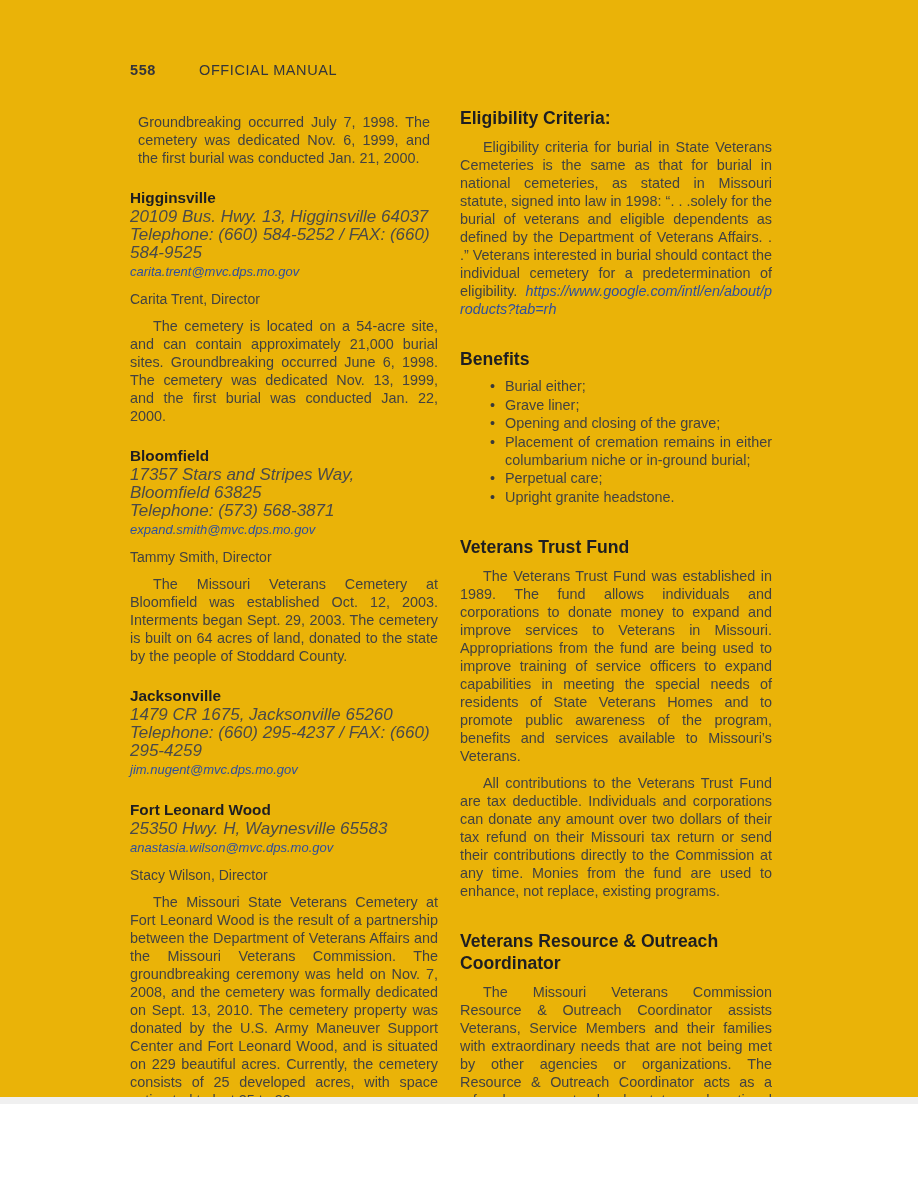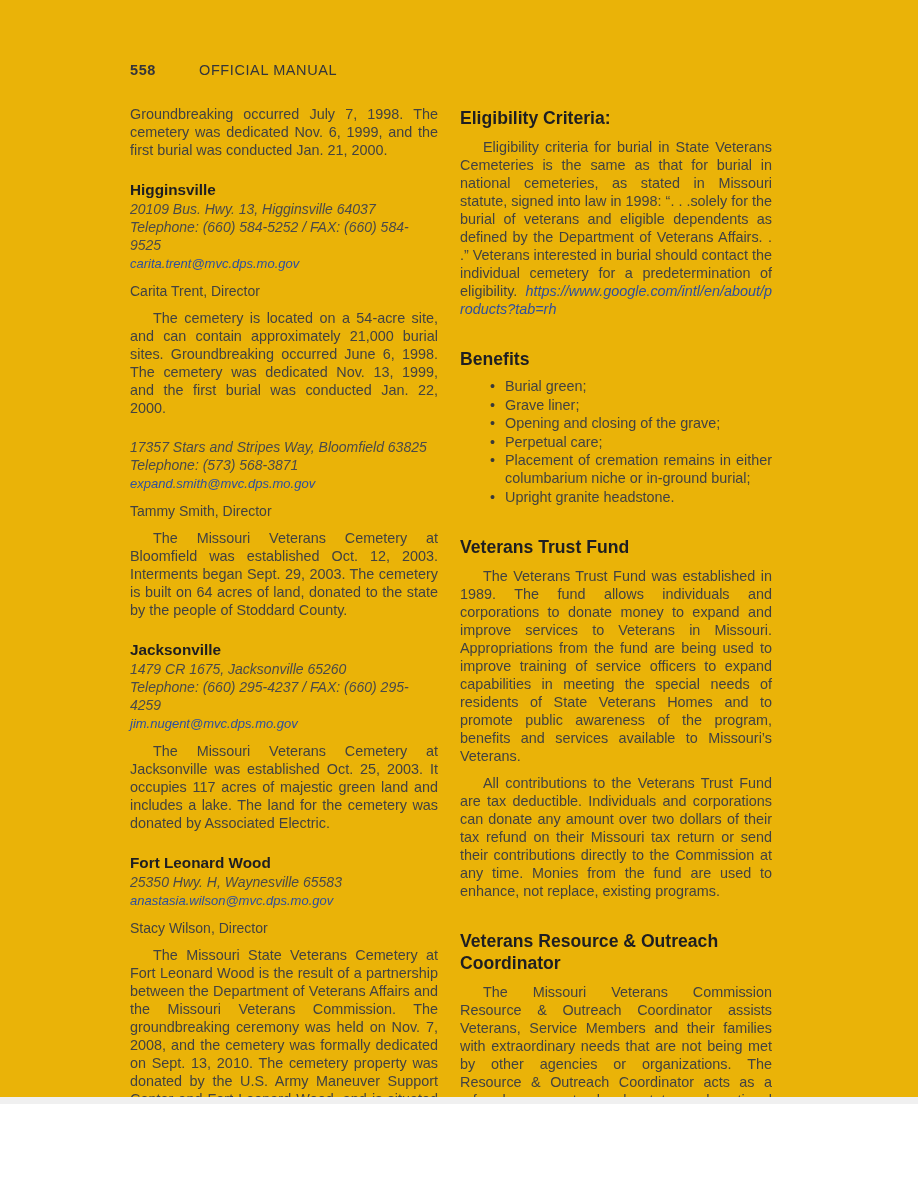--- a/index.html
+++ b/index.html
@@ -29,34 +29,34 @@
   .page-number { font-weight: bold; margin-right: 43px; }
   .columns { display: flex; gap: 22px; }
   .col-left  { width: 308px; }
   .col-right { width: 312px; }
 
   .body-text, .para, .intro-para, li {
     font-size: 14.4px;
     line-height: 18px;
     color: #424242;
   }
-  .intro-para { text-align: justify; margin: 0; }
+  .intro-para { text-align: justify; margin: 8px; }
   .para { text-align: justify; text-indent: 23px; margin: 9px 0 0 0; }
 
   .entry { margin-top: 21px; }
   .entry-name {
     font-size: 15.3px;
     font-weight: bold;
     color: #1e1e22;
     margin: 0 0 1px 0;
     line-height: 19px;
   }
   .entry-line {
     font-style: italic;
-    font-size: 14px;
+    font-size: 17px;
     line-height: 18px;
     color: #4a4a4a;
   }
   .email-link {
     font-style: italic;
     font-size: 13px;
     line-height: 18px;
     color: #2e4f9f;
     text-decoration: none;
     cursor: pointer;
@@ -131,33 +131,33 @@
         <div class="entry">
           <h3 class="entry-name">Higginsville</h3>
           <div class="entry-line">20109 Bus. Hwy. 13, Higginsville 64037</div>
           <div class="entry-line">Telephone: (660) 584-5252 / FAX: (660) 584-9525</div>
           <a class="email-link">carita.trent@mvc.dps.mo.gov</a>
           <div class="director-line">Carita Trent, Director</div>
           <p class="para">The cemetery is located on a 54-acre site, and can contain approximately 21,000 burial sites. Groundbreaking occurred June 6, 1998. The cemetery was dedicated Nov. 13, 1999, and the first burial was conducted Jan. 22, 2000.</p>
         </div>
 
         <div class="entry">
+          <h3 class="entry-name">Bloomfield</h3>
           <div class="entry-line">17357 Stars and Stripes Way, Bloomfield 63825</div>
           <div class="entry-line">Telephone: (573) 568-3871</div>
           <a class="email-link">expand.smith@mvc.dps.mo.gov</a>
           <div class="director-line">Tammy Smith, Director</div>
           <p class="para">The Missouri Veterans Cemetery at Bloomfield was established Oct. 12, 2003. Interments began Sept. 29, 2003. The cemetery is built on 64 acres of land, donated to the state by the people of Stoddard County.</p>
         </div>
 
         <div class="entry">
           <h3 class="entry-name">Jacksonville</h3>
           <div class="entry-line">1479 CR 1675, Jacksonville 65260</div>
           <div class="entry-line">Telephone: (660) 295-4237 / FAX: (660) 295-4259</div>
           <a class="email-link">jim.nugent@mvc.dps.mo.gov</a>
-          <p class="para">The Missouri Veterans Cemetery at Jacksonville was established Oct. 25, 2003. It occupies 117 acres of majestic green land and includes a lake. The land for the cemetery was donated by Associated Electric.</p>
         </div>
 
         <div class="entry">
           <h3 class="entry-name">Fort Leonard Wood</h3>
           <div class="entry-line">25350 Hwy. H, Waynesville 65583</div>
           <a class="email-link">anastasia.wilson@mvc.dps.mo.gov</a>
           <div class="director-line">Stacy Wilson, Director</div>
           <p class="para">The Missouri State Veterans Cemetery at Fort Leonard Wood is the result of a partnership between the Department of Veterans Affairs and the Missouri Veterans Commission. The groundbreaking ceremony was held on Nov. 7, 2008, and the cemetery was formally dedicated on Sept. 13, 2010. The cemetery property was donated by the U.S. Army Maneuver Support Center and Fort Leonard Wood, and is situated on 229 beautiful acres. Currently, the cemetery consists of 25 developed acres, with space estimated to last 25 to 30 years.</p>
         </div>
       </div>
@@ -165,25 +165,25 @@
       <div class="col-right">
 
         <div class="section first">
           <h2 class="section-heading">Eligibility Criteria:</h2>
           <p class="para"><span>Eligibility criteria for burial in State Veterans Cemeteries is the same as that for burial in national cemeteries, as stated in Missouri statute, signed into law in 1998: “. . .solely for the burial of veterans and eligible dependents as defined by the Department of Veterans Affairs. . .” Veterans interested in burial should contact the individual cemetery for a predetermination of eligibility.</span> <a class="url-link">https://www.google.com/intl/en/about/products?tab=rh</a></p>
         </div>
 
         <div class="section">
           <h2 class="section-heading">Benefits</h2>
           <ul class="benefits-list">
-            <li>Burial green;</li>
+            <li>Burial either;</li>
             <li>Grave liner;</li>
             <li>Opening and closing of the grave;</li>
+            <li>Placement of cremation remains in either columbarium niche or in-ground burial;</li>
             <li>Perpetual care;</li>
-            <li>Placement of cremation remains in either columbarium niche or in-ground burial;</li>
             <li>Upright granite headstone.</li>
           </ul>
         </div>
 
         <div class="section">
           <h2 class="section-heading">Veterans Trust Fund</h2>
           <p class="para">The Veterans Trust Fund was established in 1989. The fund allows individuals and corporations to donate money to expand and improve services to Veterans in Missouri. Appropriations from the fund are being used to improve training of service officers to expand capabilities in meeting the special needs of residents of State Veterans Homes and to promote public awareness of the program, benefits and services available to Missouri’s Veterans.</p>
           <p class="para">All contributions to the Veterans Trust Fund are tax deductible. Individuals and corporations can donate any amount over two dollars of their tax refund on their Missouri tax return or send their contributions directly to the Commission at any time. Monies from the fund are used to enhance, not replace, existing programs.</p>
         </div>
 

